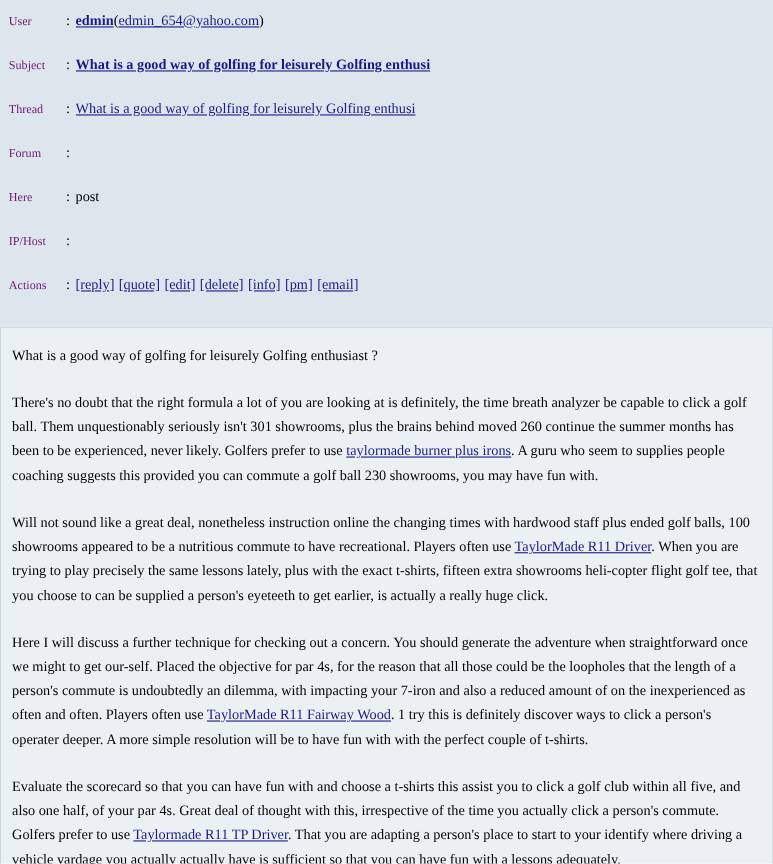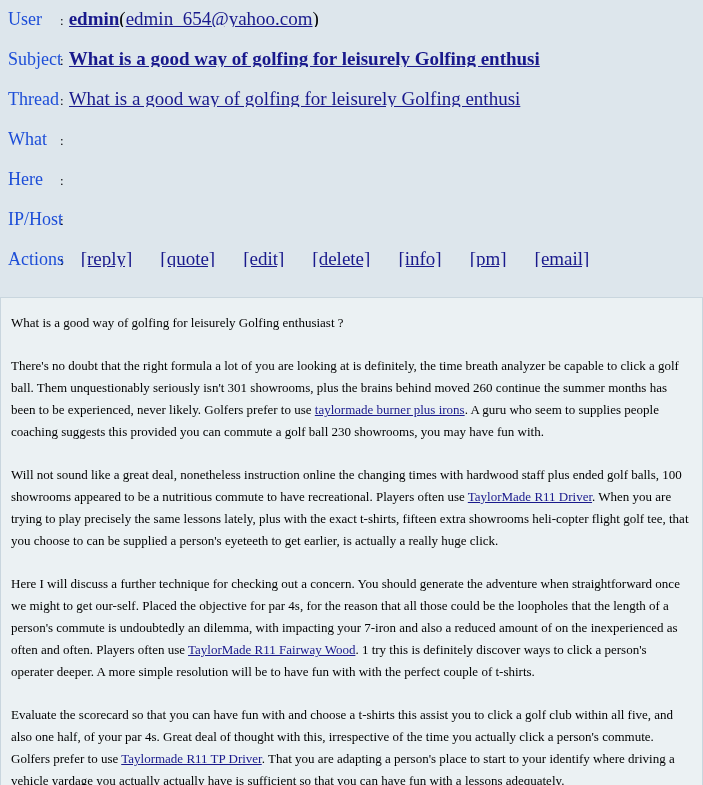--- a/index.html
+++ b/index.html
@@ -32,49 +32,49 @@
     display: flex;
     align-items: baseline;
     height: 40px;
     line-height: 16px;
     white-space: nowrap;
   }
   .hdr-row.first { height: 40px; }
   .hdr-label {
     width: 52px;
     flex: 0 0 52px;
-    font-size: 18px;
-    color: #1d4ed8;
+    font-size: 11px;
+    color: #701a75;
   }
   .hdr-colon {
     flex: 0 0 auto;
     padding-right: 5px;
   }
   .hdr-value {
     flex: 1 1 auto;
-    font-size: 19px;
+    font-size: 13px;
     overflow: hidden;
     text-overflow: ellipsis;
   }
   a, .lnk {
     color: #19198c;
     text-decoration: underline;
     cursor: pointer;
   }
   .lnk-bold {
     color: #19198c;
     text-decoration: underline;
     font-weight: bold;
     cursor: pointer;
   }
   .plain {
     color: #000;
     text-decoration: none;
   }
-  .actions .lnk { margin: 12px; text-align: right; }
+  .actions .lnk { margin: 0; text-align: right; }
   .action-item { white-space: nowrap; }
   .action-sep { display: inline-block; width: 4px; }
   
   .post-body {
     flex: 1 1 auto;
     background: #ebf1f3;
     border-top: 1px solid #c9d6de;
     border-left: 1px solid #c9d6de;
     border-right: 1px solid #c9d6de;
     padding: 14px 10px 10px 10px;
@@ -107,27 +107,28 @@
       <span class="hdr-value"><span class="lnk-bold">What is a good way of golfing for leisurely Golfing enthusi</span></span>
     </div>
 
     <div class="hdr-row">
       <span class="hdr-label">Thread</span>
       <span class="hdr-colon">:</span>
       <span class="hdr-value"><span class="lnk">What is a good way of golfing for leisurely Golfing enthusi</span></span>
     </div>
 
     <div class="hdr-row">
-      <span class="hdr-label">What</span>
+      <span class="hdr-label">Forum</span>
       <span class="hdr-colon">:</span>
     </div>
 
     <div class="hdr-row">
       <span class="hdr-label">Here</span>
       <span class="hdr-colon">:</span>
+      <span class="hdr-value">post</span>
     </div>
 
     <div class="hdr-row">
       <span class="hdr-label">IP/Host</span>
       <span class="hdr-colon">:</span>
     </div>
 
     <div class="hdr-row actions">
       <span class="hdr-label">Actions</span>
       <span class="hdr-colon">:</span>

